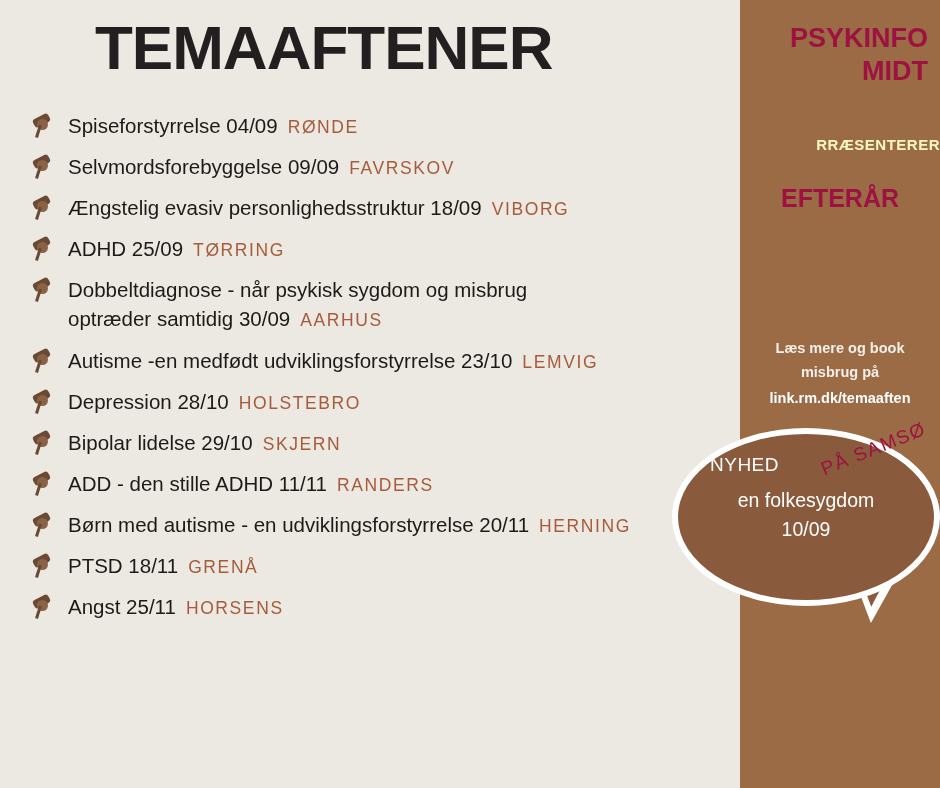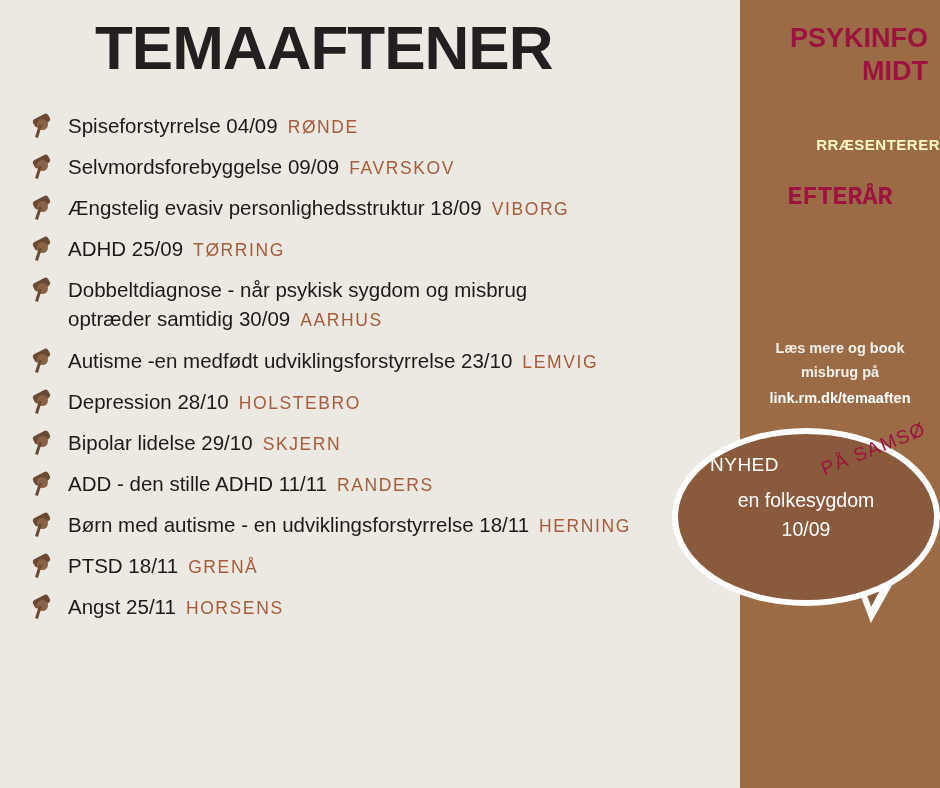--- a/index.html
+++ b/index.html
@@ -131,21 +131,21 @@
     font-family: "Liberation Sans", sans-serif;
     font-weight: bold;
     font-size: 15px;
     letter-spacing: 0.5px;
     color: #fef9c3;
   }
   .season {
     position: absolute;
     top: 182px; left: 0; width: 200px;
     text-align: center;
-    font-family: Liberation Mono, monospace;
+    font-family: Liberation Sans, sans-serif;
     font-weight: bold;
     font-size: 25px;
     line-height: 32px;
     color: #9d1240;
   }
   .booking {
     position: absolute;
     top: 336px; left: 0; width: 200px;
     text-align: center;
     font-family: "Liberation Sans", sans-serif;
@@ -322,21 +322,21 @@
           </span>
         <span class="text">ADD - den stille ADHD 11/11</span><span class="place">RANDERS</span>
       </div>
 
       <div class="item">
         <span class="pin">
             <span class="head"></span>
             <span class="head2"></span>
             <span class="needle"></span>
           </span>
-        <span class="text">Børn med autisme - en udviklingsforstyrrelse 18/11</span><span class="place">HERNING</span>
+        <span class="text">Børn med autisme - en udviklingsforstyrrelse 20/11</span><span class="place">HERNING</span>
       </div>
 
       <div class="item">
         <span class="pin">
             <span class="head"></span>
             <span class="head2"></span>
             <span class="needle"></span>
           </span>
         <span class="text">PTSD 18/11</span><span class="place">GRENÅ</span>
       </div>

